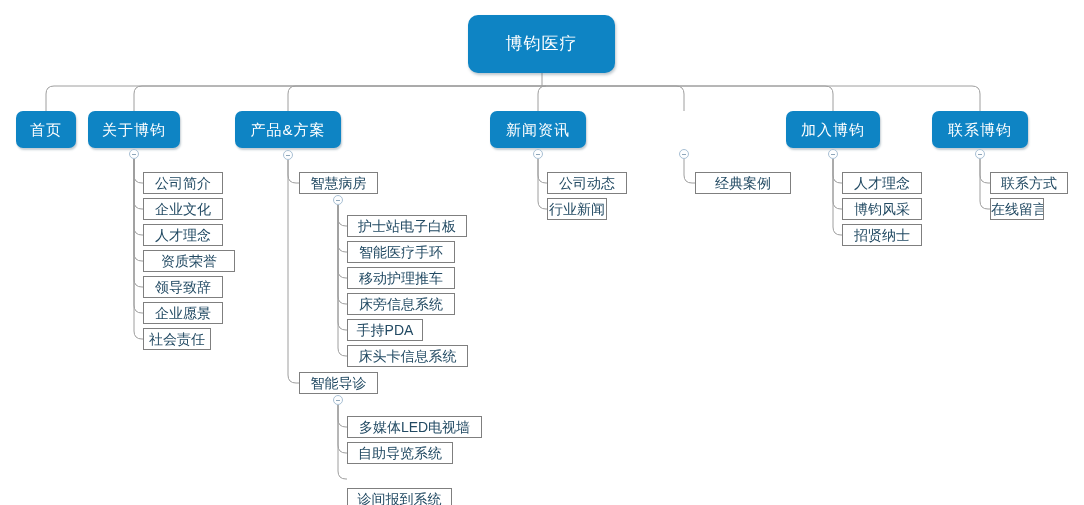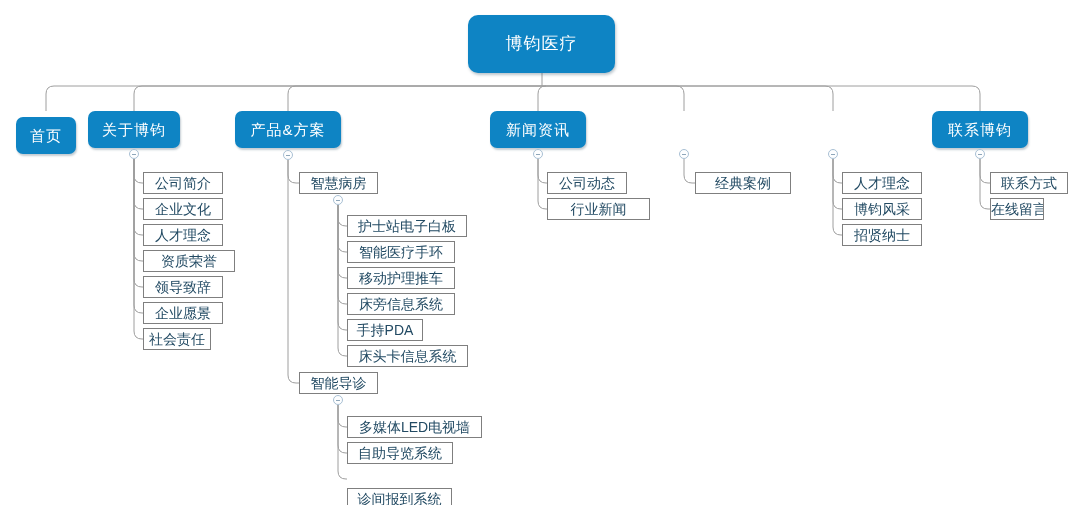--- a/index.html
+++ b/index.html
@@ -87,24 +87,25 @@
     <path d="M833,159 V175 Q833,183 841,183 H842"></path>
     <path d="M833,159 V201 Q833,209 841,209 H842"></path>
     <path d="M833,159 V227 Q833,235 841,235 H842"></path>
 
     <path d="M980,159 V175 Q980,183 988,183 H990"></path>
     <path d="M980,159 V201 Q980,209 988,209 H990"></path>
   </svg>
 
   <div class="node root" style="left:468px;top:15px;width:147px">博钧医疗</div>
 
-  <div class="node lv1" style="left:16px;top:117px;width:60px">首页</div>
+  <div class="node lv1" style="left:16px;top:111px;width:60px">首页</div>
   <div class="node lv1" style="left:88px;top:111px;width:92px">关于博钧</div>
   <div class="node lv1" style="left:235px;top:111px;width:106px">产品&amp;方案</div>
   <div class="node lv1" style="left:490px;top:111px;width:96px">新闻资讯</div>
+  <div class="node lv1" style="left:786px;top:111px;width:94px">加入博钧</div>
   <div class="node lv1" style="left:932px;top:111px;width:96px">联系博钧</div>
 
   <div class="toggle" style="left:129px;top:149px"></div>
   <div class="toggle" style="left:283px;top:150px"></div>
   <div class="toggle" style="left:533px;top:149px"></div>
   <div class="toggle" style="left:679px;top:149px"></div>
   <div class="toggle" style="left:828px;top:149px"></div>
   <div class="toggle" style="left:975px;top:149px"></div>
   <div class="toggle" style="left:333px;top:195px"></div>
   <div class="toggle" style="left:333px;top:395px"></div>
@@ -125,21 +126,21 @@
   <div class="node lv2" style="left:347px;top:267px;width:108px">移动护理推车</div>
   <div class="node lv2" style="left:347px;top:293px;width:108px">床旁信息系统</div>
   <div class="node lv2" style="left:347px;top:319px;width:76px">手持PDA</div>
   <div class="node lv2" style="left:347px;top:345px;width:121px">床头卡信息系统</div>
 
   <div class="node lv2" style="left:347px;top:416px;width:135px">多媒体LED电视墙</div>
   <div class="node lv2" style="left:347px;top:442px;width:106px">自助导览系统</div>
   <div class="node lv2" style="left:347px;top:488px;width:105px">诊间报到系统</div>
 
   <div class="node lv2" style="left:547px;top:172px;width:80px">公司动态</div>
-  <div class="node lv2" style="left:547px;top:198px;width:103px">行业新闻</div>
+  <div class="node lv2" style="left:547px;top:198px;width:60px">行业新闻</div>
 
   <div class="node lv2" style="left:695px;top:172px;width:96px">经典案例</div>
 
   <div class="node lv2" style="left:842px;top:172px;width:80px">人才理念</div>
   <div class="node lv2" style="left:842px;top:198px;width:80px">博钧风采</div>
   <div class="node lv2" style="left:842px;top:224px;width:80px">招贤纳士</div>
 
   <div class="node lv2" style="left:990px;top:172px;width:78px">联系方式</div>
   <div class="node lv2" style="left:990px;top:198px;width:54px">在线留言</div>
 

